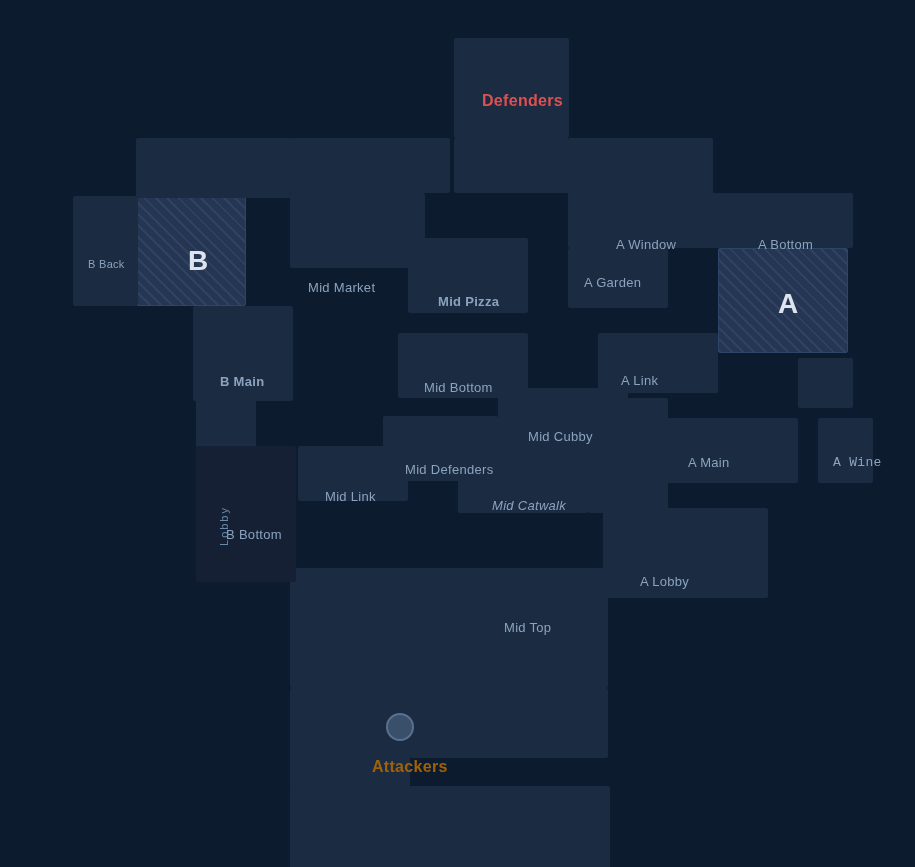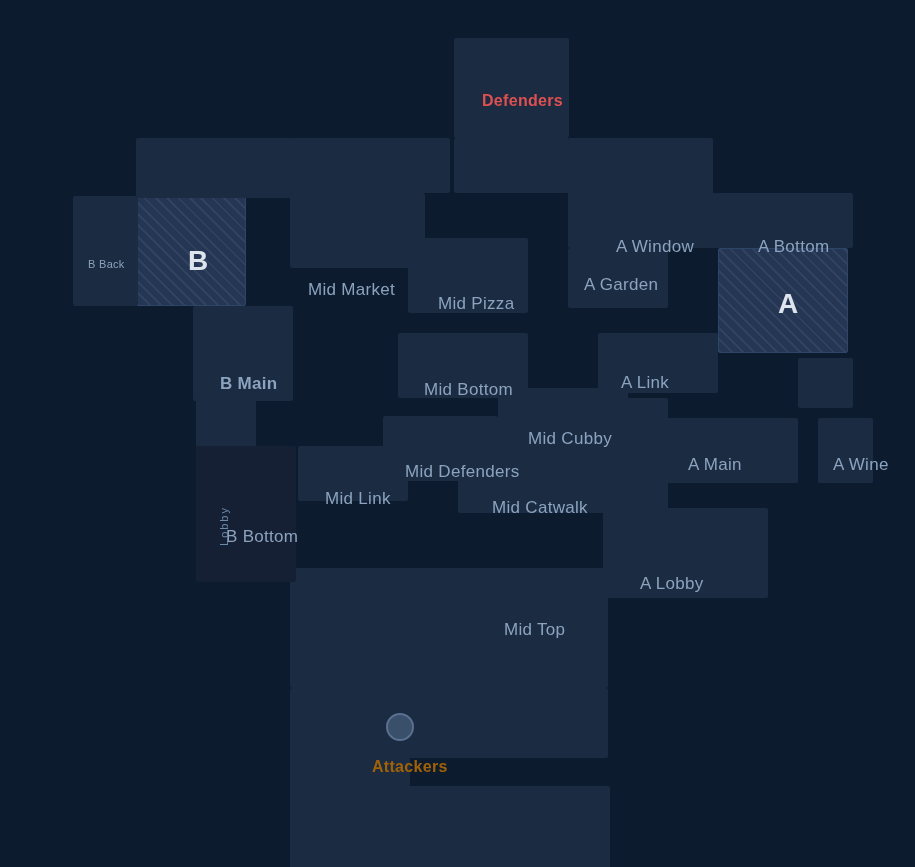--- a/index.html
+++ b/index.html
@@ -22,21 +22,21 @@
     
     .map-area {
       position: absolute;
       background-color: #1a2b42;
       border-radius: 2px;
     }
 
     .map-label {
       position: absolute;
       color: #8ba3be;
-      font-size: 17px;
+      font-size: 13px;
       font-weight: 500;
       white-space: nowrap;
       pointer-events: none;
       letter-spacing: 0.3px;
     }
 
     .defenders-label {
       color: #e05050;
       font-size: 16px;
       font-weight: 700;
@@ -150,47 +150,47 @@
   <span class="map-label" style="left:48px; top:218px; font-size:11px;">B Back</span>
 
   <span class="bombsite-label" style="left:148px; top:205px; color:#dde4ee;">B</span>
 
   <span class="map-label" style="left:180px; top:334px;font-weight:bold;">B Main</span>
 
   <span class="map-label" style="left:186px; top:487px;">B Bottom</span>
 
   <span class="map-label" style="left:268px; top:240px;">Mid Market</span>
 
-  <span class="map-label" style="left:398px; top:254px;">Mid Pizza</span>
+  <span class="map-label" style="left:398px; top:254px;font-weight:bold;">Mid Pizza</span>
 
   <span class="map-label" style="left:384px; top:340px;">Mid Bottom</span>
 
   <span class="map-label" style="left:285px; top:449px;">Mid Link</span>
 
   <span class="map-label" style="left:365px; top:422px;">Mid Defenders</span>
 
-  <span class="map-label" style="left:452px; top:458px;">Mid Catwalk</span>
+  <span class="map-label" style="left:452px; top:458px;font-style:italic;">Mid Catwalk</span>
 
   <span class="map-label" style="left:488px; top:389px;">Mid Cubby</span>
 
   <span class="map-label" style="left:464px; top:580px;">Mid Top</span>
 
   <span class="map-label" style="left:576px; top:197px;">A Window</span>
 
   <span class="map-label" style="left:718px; top:197px;">A Bottom</span>
 
   <span class="map-label" style="left:544px; top:235px;">A Garden</span>
 
   <span class="bombsite-label" style="left:738px; top:248px; color:#dde4ee;">A</span>
 
   <span class="map-label" style="left:581px; top:333px;">A Link</span>
 
   <span class="map-label" style="left:648px; top:415px;">A Main</span>
 
-  <span class="map-label" style="left:793px; top:415px;">A Wine</span>
+  <span class="map-label" style="left:793px; top:415px;font-family:Liberation Mono, monospace;">A Wine</span>
 
   <span class="map-label" style="left:600px; top:534px;">A Lobby</span>
 
   <span class="map-label" style="left:178px; top:466px; font-size:11px; color:#6a8aaa; writing-mode: vertical-rl; transform: rotate(180deg); letter-spacing: 2px;">Lobby</span>
 
   <div class="spawn-dot" style="left:358px; top:685px;"></div>
 
 </div>
 
 </body></html>

